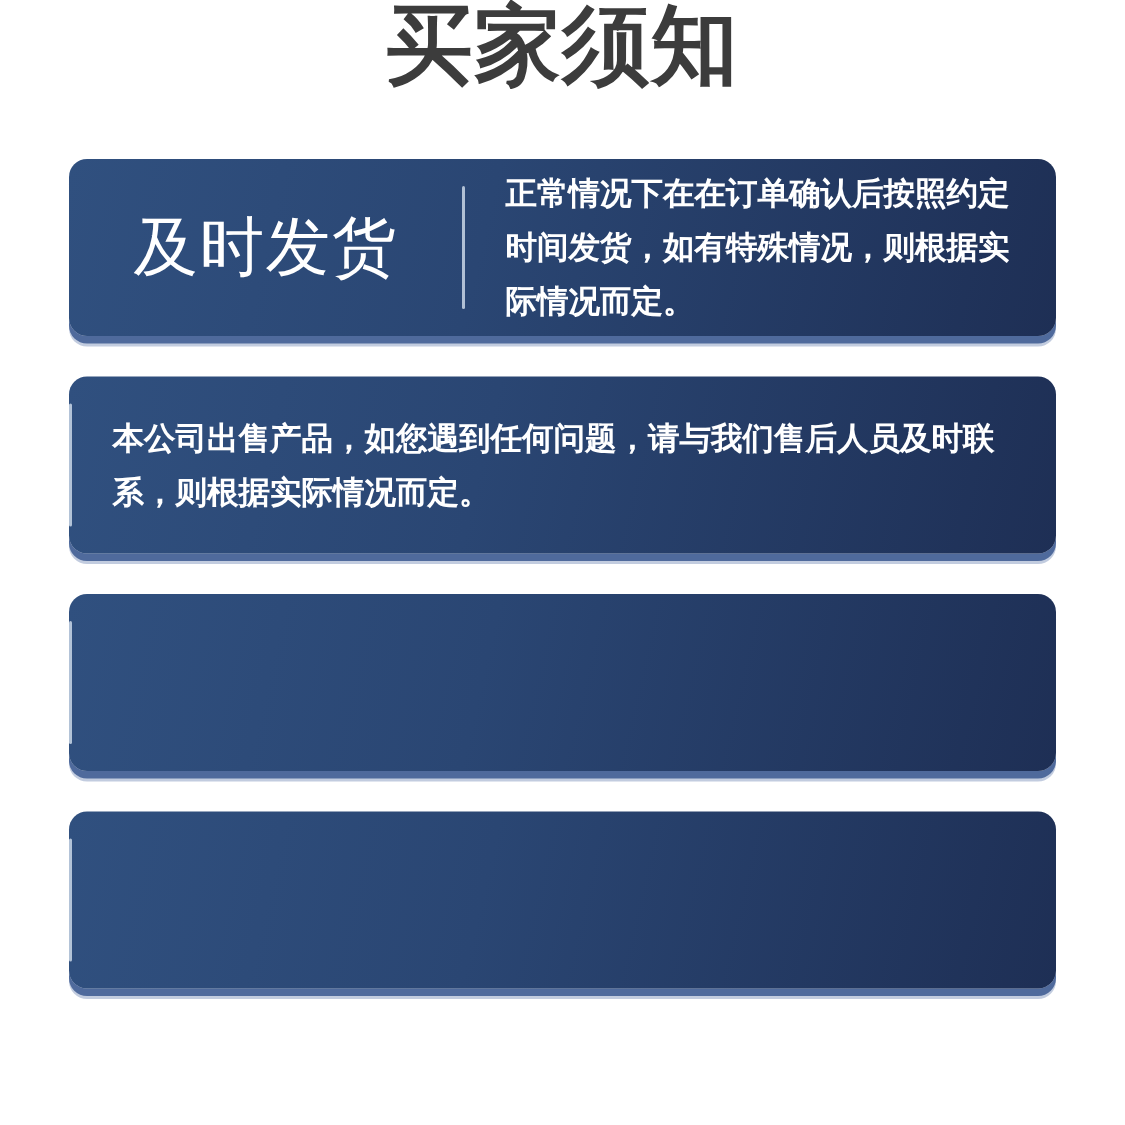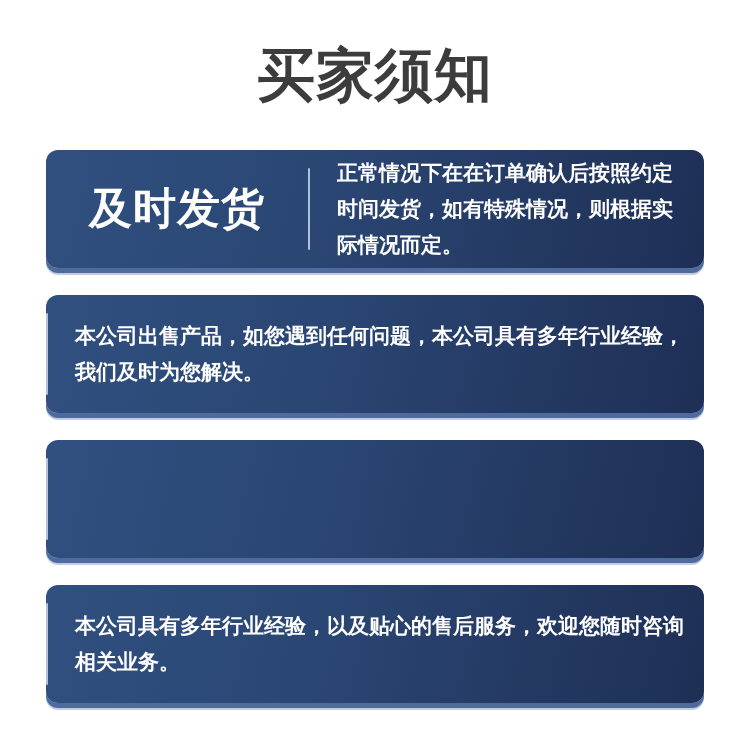--- a/index.html
+++ b/index.html
@@ -9,21 +9,20 @@
     font-family: "Liberation Sans", "DejaVu Sans", sans-serif;
   }
   .page {
     position: relative;
     width: 750px;
     height: 750px;
     background: #ffffff;
     overflow: hidden;
   }
   .page-title {
-    padding-top: 44px;
     text-align: center;
     font-size: 58px;
     line-height: 62px;
     font-weight: 900;
     color: #3c3c3c;
     letter-spacing: 1px;
   }
   .cards {
     margin-top: 44px;
   }
@@ -36,21 +35,21 @@
     box-shadow: 0 5px 0 0 #4f6a9c, 0 7px 0 0 rgba(143, 163, 197, 0.55);
     display: flex;
     align-items: center;
   }
   .card-label {
     width: 262px;
     flex: 0 0 262px;
     text-align: center;
     color: #ffffff;
     font-size: 43px;
-    font-weight: 700;
+    font-weight: 400;
     letter-spacing: 1px;
   }
   .card-divider {
     flex: 0 0 2px;
     width: 2px;
     height: 82px;
     background: rgba(223, 233, 246, 0.75);
     border-radius: 1px;
   }
   .card-desc {
@@ -75,26 +74,25 @@
   <div class="cards">
 
     <div class="card">
       <div class="card-label">及时发货</div>
       <div class="card-divider"></div>
       <div class="card-desc">正常情况下在在订单确认后按照约定时间发货，如有特殊情况，则根据实际情况而定。</div>
     </div>
 
     <div class="card">
       <div class="card-divider"></div>
-      <div class="card-desc">本公司出售产品，如您遇到任何问题，本公司具有多年行业经验，我们及时为您解决。</div>
+      <div class="card-desc">本公司出售产品，如您遇到任何问题，请与我们售后人员及时联系，则根据实际情况而定。</div>
     </div>
 
     <div class="card">
       <div class="card-divider"></div>
     </div>
 
     <div class="card">
       <div class="card-divider"></div>
-      <div class="card-desc">本公司具有多年行业经验，以及贴心的售后服务，欢迎您随时咨询相关业务。</div>
     </div>
 
   </div>
 </div>
 
 </body></html>

